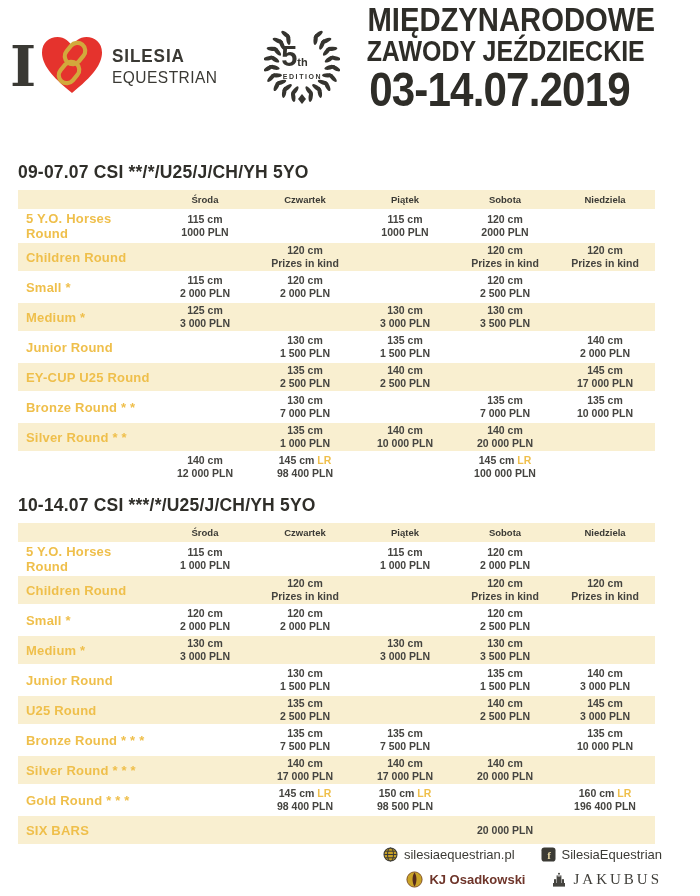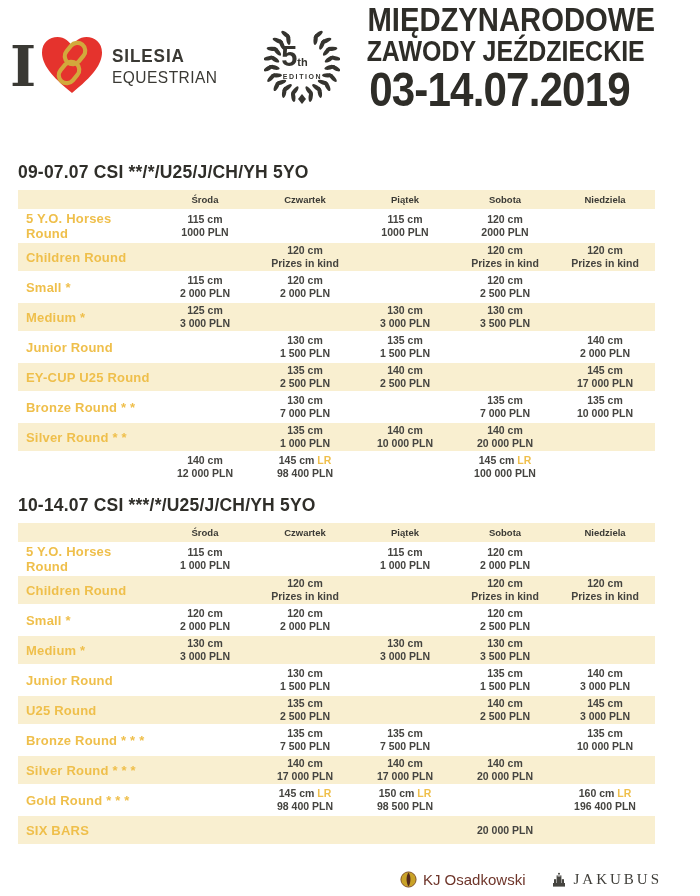--- a/index.html
+++ b/index.html
@@ -50,21 +50,21 @@
             letter-spacing:0.2px; display:flex; align-items:center; }
   .cell { display:flex; flex-direction:column; justify-content:center;
           text-align:center; font-size:10.5px; font-weight:bold; line-height:13px;
           color:#454440; }
   .lr { color:#efbf4b; }
   
   .footer { position:absolute; right:38px; bottom:8px; text-align:right; }
   .fline { display:flex; align-items:center; justify-content:flex-end; gap:6px; }
   .fline + .fline { margin-top:9px; }
   .fweb, .ffb { font-size:13px; color:#3b3a35; }
-  .fkj { font-size:15px; font-weight:normal; color:#6e352a; }
+  .fkj { font-size:13px; font-weight:bold; color:#6e352a; }
   .fjk { font-family:"Liberation Serif", serif; font-size:15px; letter-spacing:3px;
          color:#3f3e39; }
   .gap { width:14px; }
   svg { display:block; }
 </style>
 </head>
 <body>
 
 <div>
 
@@ -479,20 +479,40 @@
             </div>
             <div class="cell"></div>
           </div>
         </div>
     </section>
   </main>
 
   <footer class="footer">
     <div class="fline">
       <span>
+        <svg width="15" height="15" viewBox="0 0 15 15">
+          <circle cx="7.5" cy="7.5" r="6.5" fill="#c9a227" stroke="#3b3a35" stroke-width="1.1"></circle>
+          <ellipse cx="7.5" cy="7.5" rx="3" ry="6.5" fill="none" stroke="#3b3a35" stroke-width="1"></ellipse>
+          <line x1="1.2" y1="7.5" x2="13.8" y2="7.5" stroke="#3b3a35" stroke-width="1"></line>
+          <line x1="2.2" y1="4.2" x2="12.8" y2="4.2" stroke="#3b3a35" stroke-width="1"></line>
+          <line x1="2.2" y1="10.8" x2="12.8" y2="10.8" stroke="#3b3a35" stroke-width="1"></line>
+        </svg>
+      </span>
+      <span class="fweb">silesiaequestrian.pl</span>
+      <span class="gap"></span>
+      <span>
+        <svg width="15" height="15" viewBox="0 0 15 15">
+          <rect x="0.5" y="0.5" width="14" height="14" rx="2.8" fill="#3b3a35"></rect>
+          <text x="8" y="12" text-anchor="middle" font-size="11" font-weight="bold" font-family="Liberation Serif, serif" fill="#e8d8a6">f</text>
+        </svg>
+      </span>
+      <span class="ffb">SilesiaEquestrian</span>
+    </div>
+    <div class="fline">
+      <span>
         <svg width="17" height="17" viewBox="0 0 17 17">
           <circle cx="8.5" cy="8.5" r="7.6" fill="#c9a227" stroke="#7a4a21" stroke-width="0.9"></circle>
           <path d="M8.5 1.6 C5.9 4.8 5.9 12.2 8.5 15.4 C11.1 12.2 11.1 4.8 8.5 1.6 Z" fill="#53291c"></path>
         </svg>
       </span>
       <span class="fkj">KJ Osadkowski</span>
       <span class="gap"></span>
       <span>
         <svg width="16" height="16" viewBox="0 0 16 16" fill="#45443f">
           <rect x="2" y="11" width="12" height="3.6"></rect>

